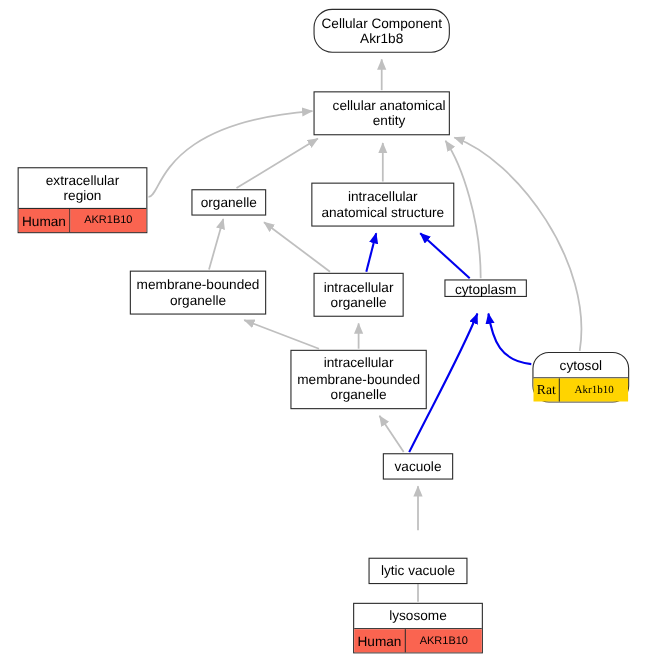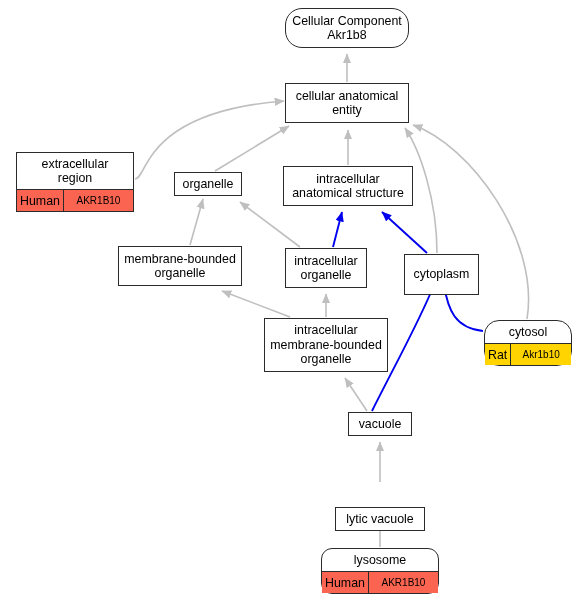--- a/index.html
+++ b/index.html
@@ -67,21 +67,21 @@
     flex: 1 1 auto;
     display: flex;
     align-items: center;
     justify-content: center;
     font-size: 10px;
     color: #000000;
     padding: 0 5px;
     box-sizing: border-box;
   }
   .anno-red .anno-species, .anno-red .anno-gene { background: #fa6450; }
-  .anno-yellow .anno-species, .anno-yellow .anno-gene { background: #ffd400; }
+  .anno-yellow .anno-species, .anno-yellow .anno-gene { background: #ffd400; font-family: Liberation Serif, serif; }
 </style>
 </head>
 <body>
 
 <div id="canvas">
 
   <svg id="edges" viewBox="0 0 588 605" xmlns="http://www.w3.org/2000/svg">
     <defs>
       <marker id="arrow-gray" markerWidth="11" markerHeight="11" refX="9.4" refY="4.2" orient="auto" markerUnits="userSpaceOnUse">
         <path d="M0,0 L10,4.2 L0,8.4 z" fill="#bfbfbf"></path>
@@ -113,21 +113,21 @@
       <path d="M483,331 C455,328 448,310 444,285"></path>
       <path d="M372,411 C395,365 420,320 434,285"></path>
     </g>
   </svg>
 
   <div class="node" style="left:285px; top:8px; width:124px; height:40px;border-radius:17px;">
     <div class="node-title">Cellular Component
 Akr1b8</div>
   </div>
 
-  <div class="node" style="left:285px; top:83px; width:124px; height:40px;">
+  <div class="node" style="left:285px; top:83px; width:124px; height:40px;align-items:flex-end;">
     <div class="node-title">cellular anatomical
 entity</div>
   </div>
 
   <div class="node" style="left:16px; top:152px; width:118px; height:60px;">
     <div class="node-title">extracellular
 region</div>
     <div class="node-anno anno-red">
       <div class="anno-species">Human</div>
       <div class="anno-gene">AKR1B10</div>
@@ -146,21 +146,21 @@
   <div class="node" style="left:118px; top:246px; width:124px; height:40px;">
     <div class="node-title">membrane-bounded
 organelle</div>
   </div>
 
   <div class="node" style="left:285px; top:248px; width:82px; height:40px;">
     <div class="node-title">intracellular
 organelle</div>
   </div>
 
-  <div class="node" style="left:404px; top:254px; width:75px; height:41px;">
+  <div class="node" style="left:404px; top:254px; width:75px; height:16px;">
     <div class="node-title">cytoplasm</div>
   </div>
 
   <div class="node" style="left:264px; top:318px; width:124px; height:54px;">
     <div class="node-title">intracellular
 membrane-bounded
 organelle</div>
   </div>
 
   <div class="node" style="left:484px; top:320px; width:88px; height:46px;border-radius:15px;">
@@ -172,21 +172,21 @@
   </div>
 
   <div class="node" style="left:348px; top:412px; width:64px; height:24px;">
     <div class="node-title">vacuole</div>
   </div>
 
   <div class="node" style="left:335px; top:483px; width:90px; height:24px;margin-top:24px;">
     <div class="node-title">lytic vacuole</div>
   </div>
 
-  <div class="node" style="left:321px; top:548px; width:118px; height:46px;border-radius:11px;">
+  <div class="node" style="left:321px; top:548px; width:118px; height:46px;">
     <div class="node-title">lysosome</div>
     <div class="node-anno anno-red">
       <div class="anno-species">Human</div>
       <div class="anno-gene">AKR1B10</div>
     </div>
   </div>
 
 </div>
 
 </body></html>

